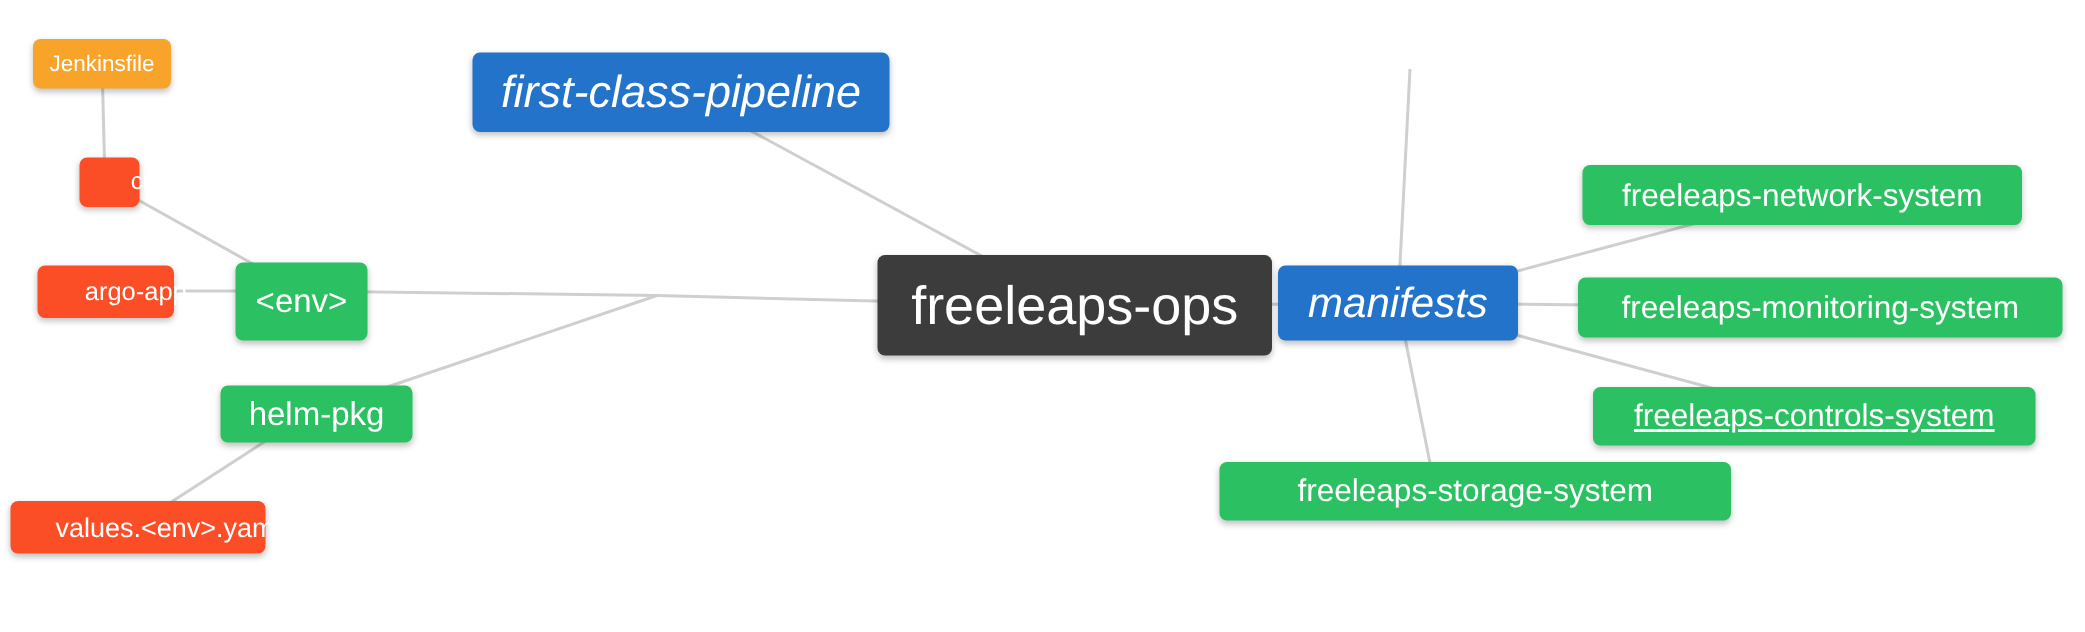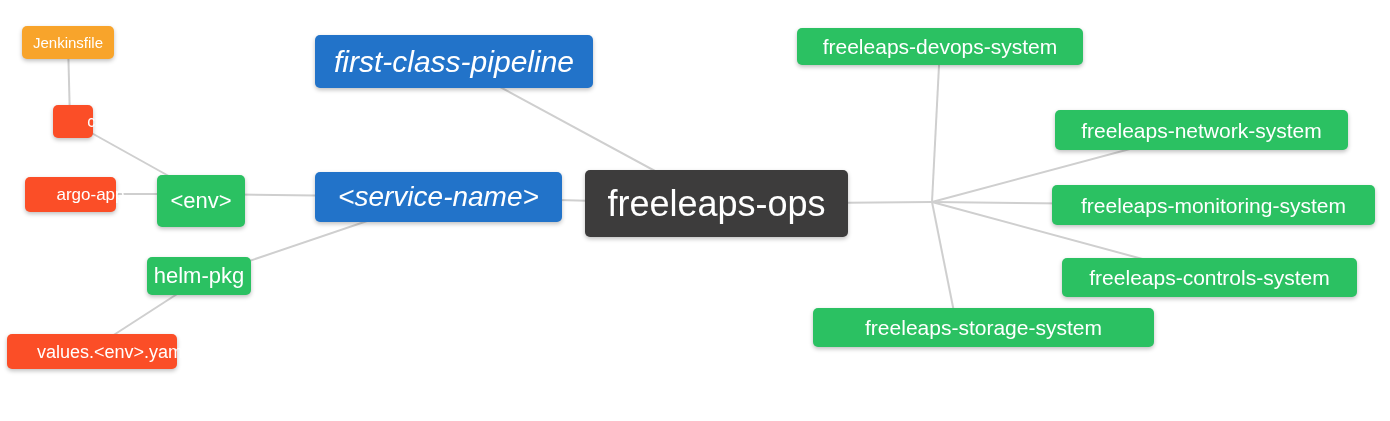--- a/index.html
+++ b/index.html
@@ -65,38 +65,37 @@
     <line x1="932" y1="202" x2="1201" y2="130"></line>
     <line x1="932" y1="202" x2="1213" y2="205"></line>
     <line x1="932" y1="202" x2="1209" y2="277"></line>
     <line x1="932" y1="202" x2="957" y2="327"></line>
   </svg>
 
   <div class="node lv-root" style="left:585px; top:170px; width:263px; height:67px; font-size:36px;">freeleaps-ops</div>
 
   <div class="node lv-1" style="left:315px; top:35px; width:278px; height:53px; font-size:30px;">first-class-pipeline</div>
 
-  <div class="node lv-1" style="left:315px; top:172px; width:247px; height:50px; font-size:28px;">&lt;service-name&gt;</div>
 
+  <div class="node lv-1" style="left:852px; top:177px; width:160px; height:50px; font-size:28px;">manifests</div>
 
   <div class="node lv-2" style="left:157px; top:175px; width:88px; height:52px; font-size:22px;">&lt;env&gt;</div>
 
-  <div class="node lv-2" style="left:147px; top:257px; width:104px; height:38px; font-size:22px;">helm-pkg</div>
+  <div class="node lv-2" style="left:147px; top:257px; width:128px; height:38px; font-size:22px;">helm-pkg</div>
 
   <div class="node lv-3" style="left:53px; top:105px; width:34px; height:33px; font-size:16px;">ci</div>
 
   <div class="node lv-3" style="left:25px; top:177px; width:91px; height:35px; font-size:17px;">argo-app</div>
 
   <div class="node lv-3" style="left:7px; top:334px; width:170px; height:35px; font-size:18px;">values.&lt;env&gt;.yaml</div>
 
   <div class="node lv-4" style="left:22px; top:26px; width:92px; height:33px; font-size:15px;">Jenkinsfile</div>
 
-  <div class="node lv-2" style="left:797px; top:28px; width:286px; height:37px; font-size:21px;">freeleaps-devops-system</div>
 
   <div class="node lv-2" style="left:1052px; top:185px; width:323px; height:40px; font-size:21px;">freeleaps-monitoring-system</div>
 
   <div class="node lv-2" style="left:1055px; top:110px; width:293px; height:40px; font-size:21px;">freeleaps-network-system</div>
 
-  <div class="node lv-2" style="left:1062px; top:258px; width:295px; height:39px; font-size:21px;">freeleaps-controls-system</div>
+  <div class="node lv-2" style="left:1062px; top:258px; width:295px; height:39px; font-size:21px;text-decoration:underline;">freeleaps-controls-system</div>
 
   <div class="node lv-2" style="left:813px; top:308px; width:341px; height:39px; font-size:21px;">freeleaps-storage-system</div>
 
 </div>
 
 </body></html>

